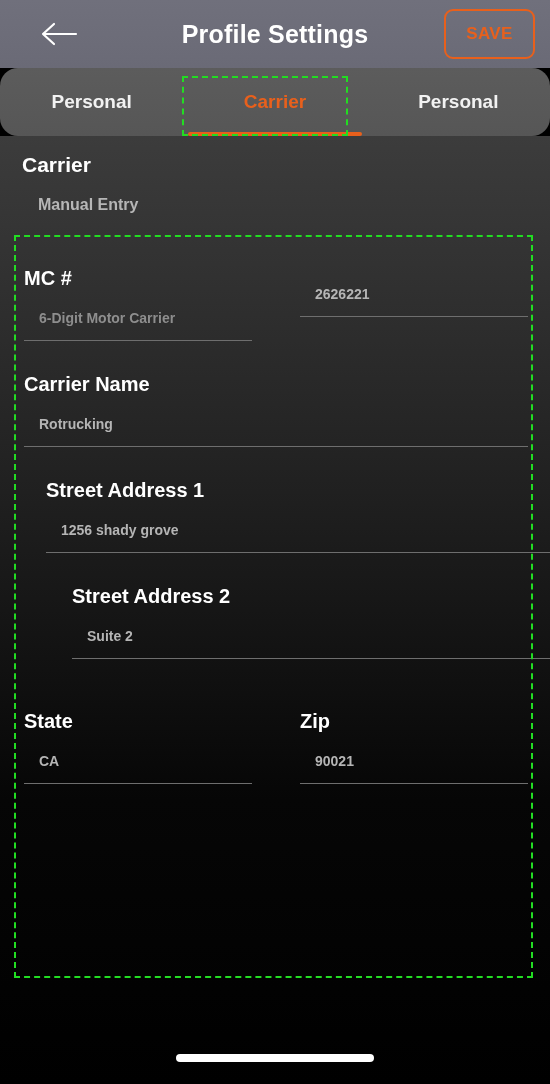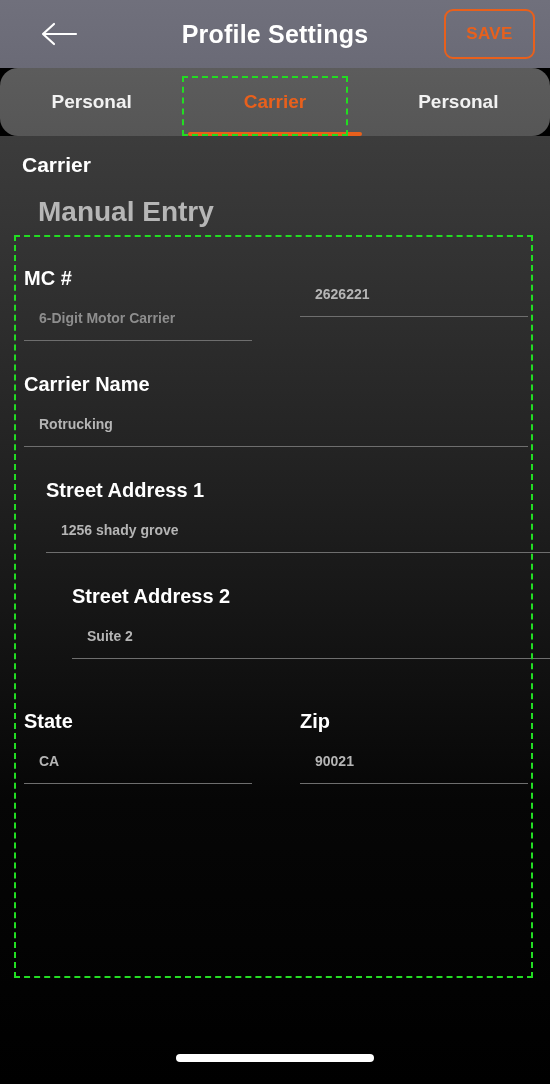--- a/index.html
+++ b/index.html
@@ -66,21 +66,21 @@
   .content {
     position:absolute; left:0; top:136px; width:550px; height:948px;
     background:linear-gradient(180deg,#3c3c3c 0%,#222222 35%,#060606 70%,#000000 100%);
   }
   .section-title {
     position:absolute; left:22px; top:17px;
     color:#ffffff; font-size:21px;
   }
   .section-sub {
     position:absolute; left:38px; top:60px;
-    color:#b6b6b6; font-size:28px;
+    color:#b6b6b6; font-size:16px;
   }
 
   .form { position:absolute; left:0; top:99px; width:550px; }
   .row { position:relative; width:550px; }
   .field { position:absolute; }
   .field.full  { left:24px; width:504px; }
   .field.halfL { left:24px; width:228px; }
   .field.halfR { left:300px; width:228px; }
   .f-label {
     color:#ffffff; font-size:20px; line-height:24px;

